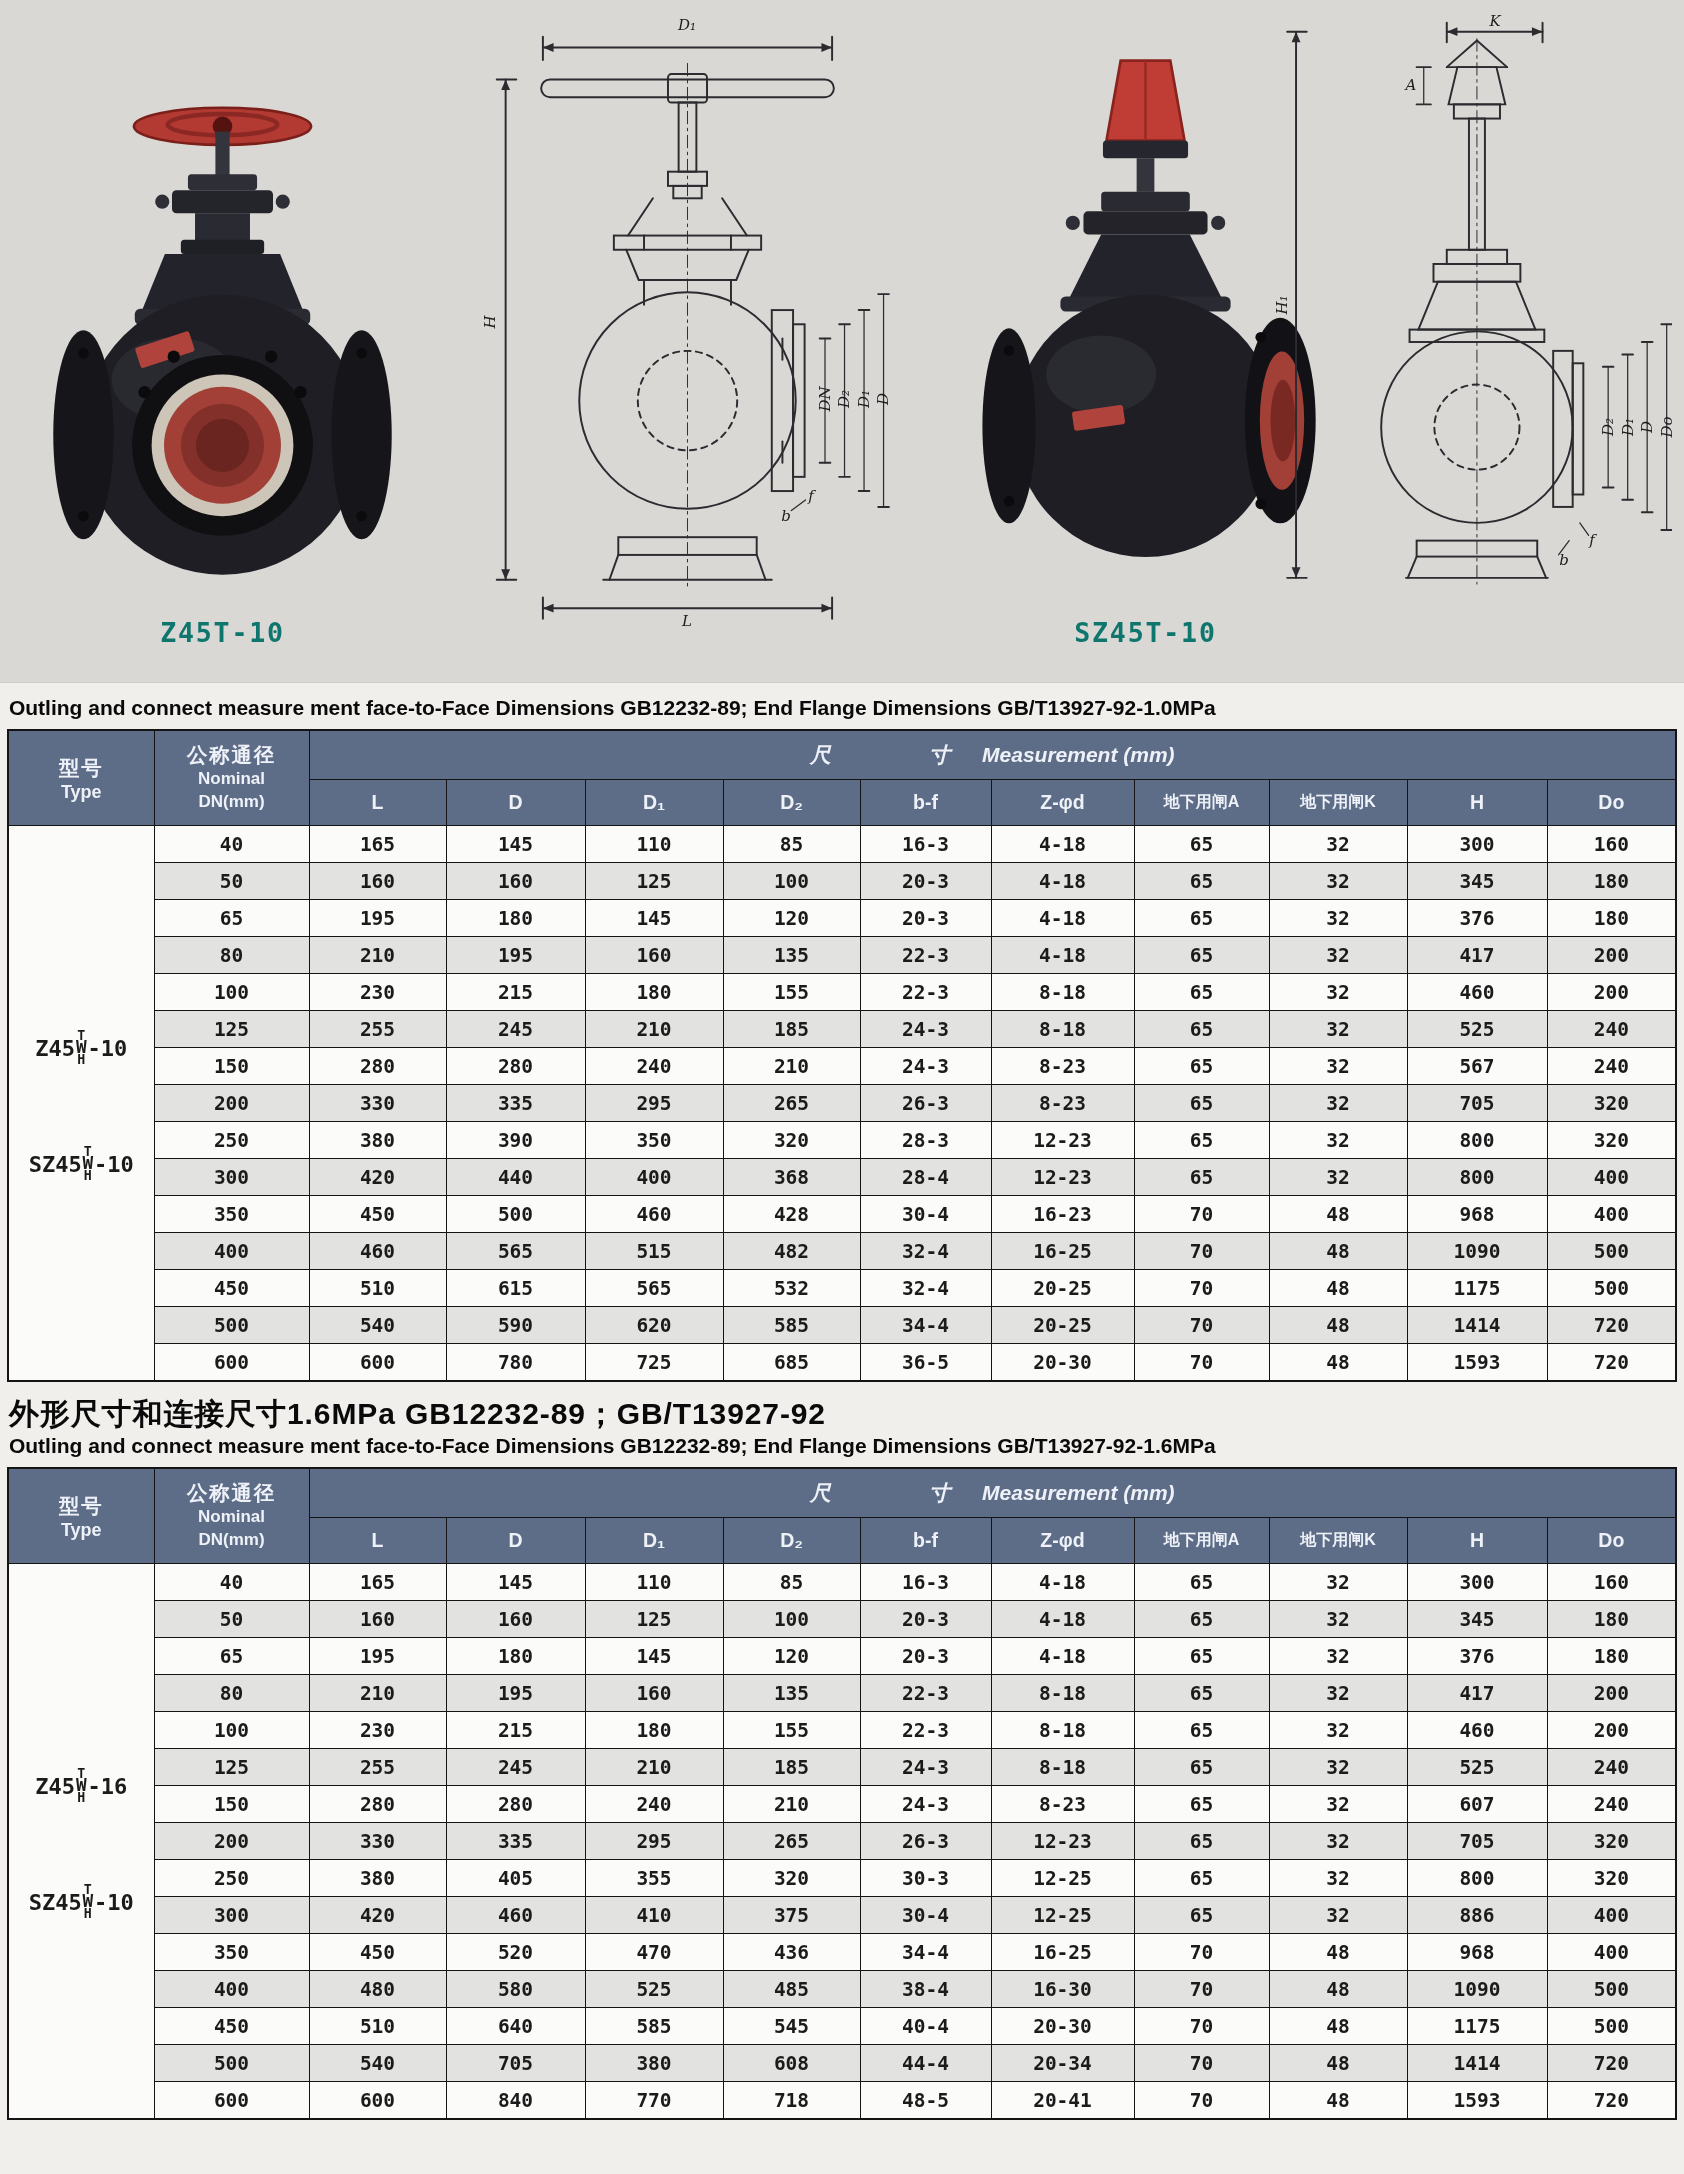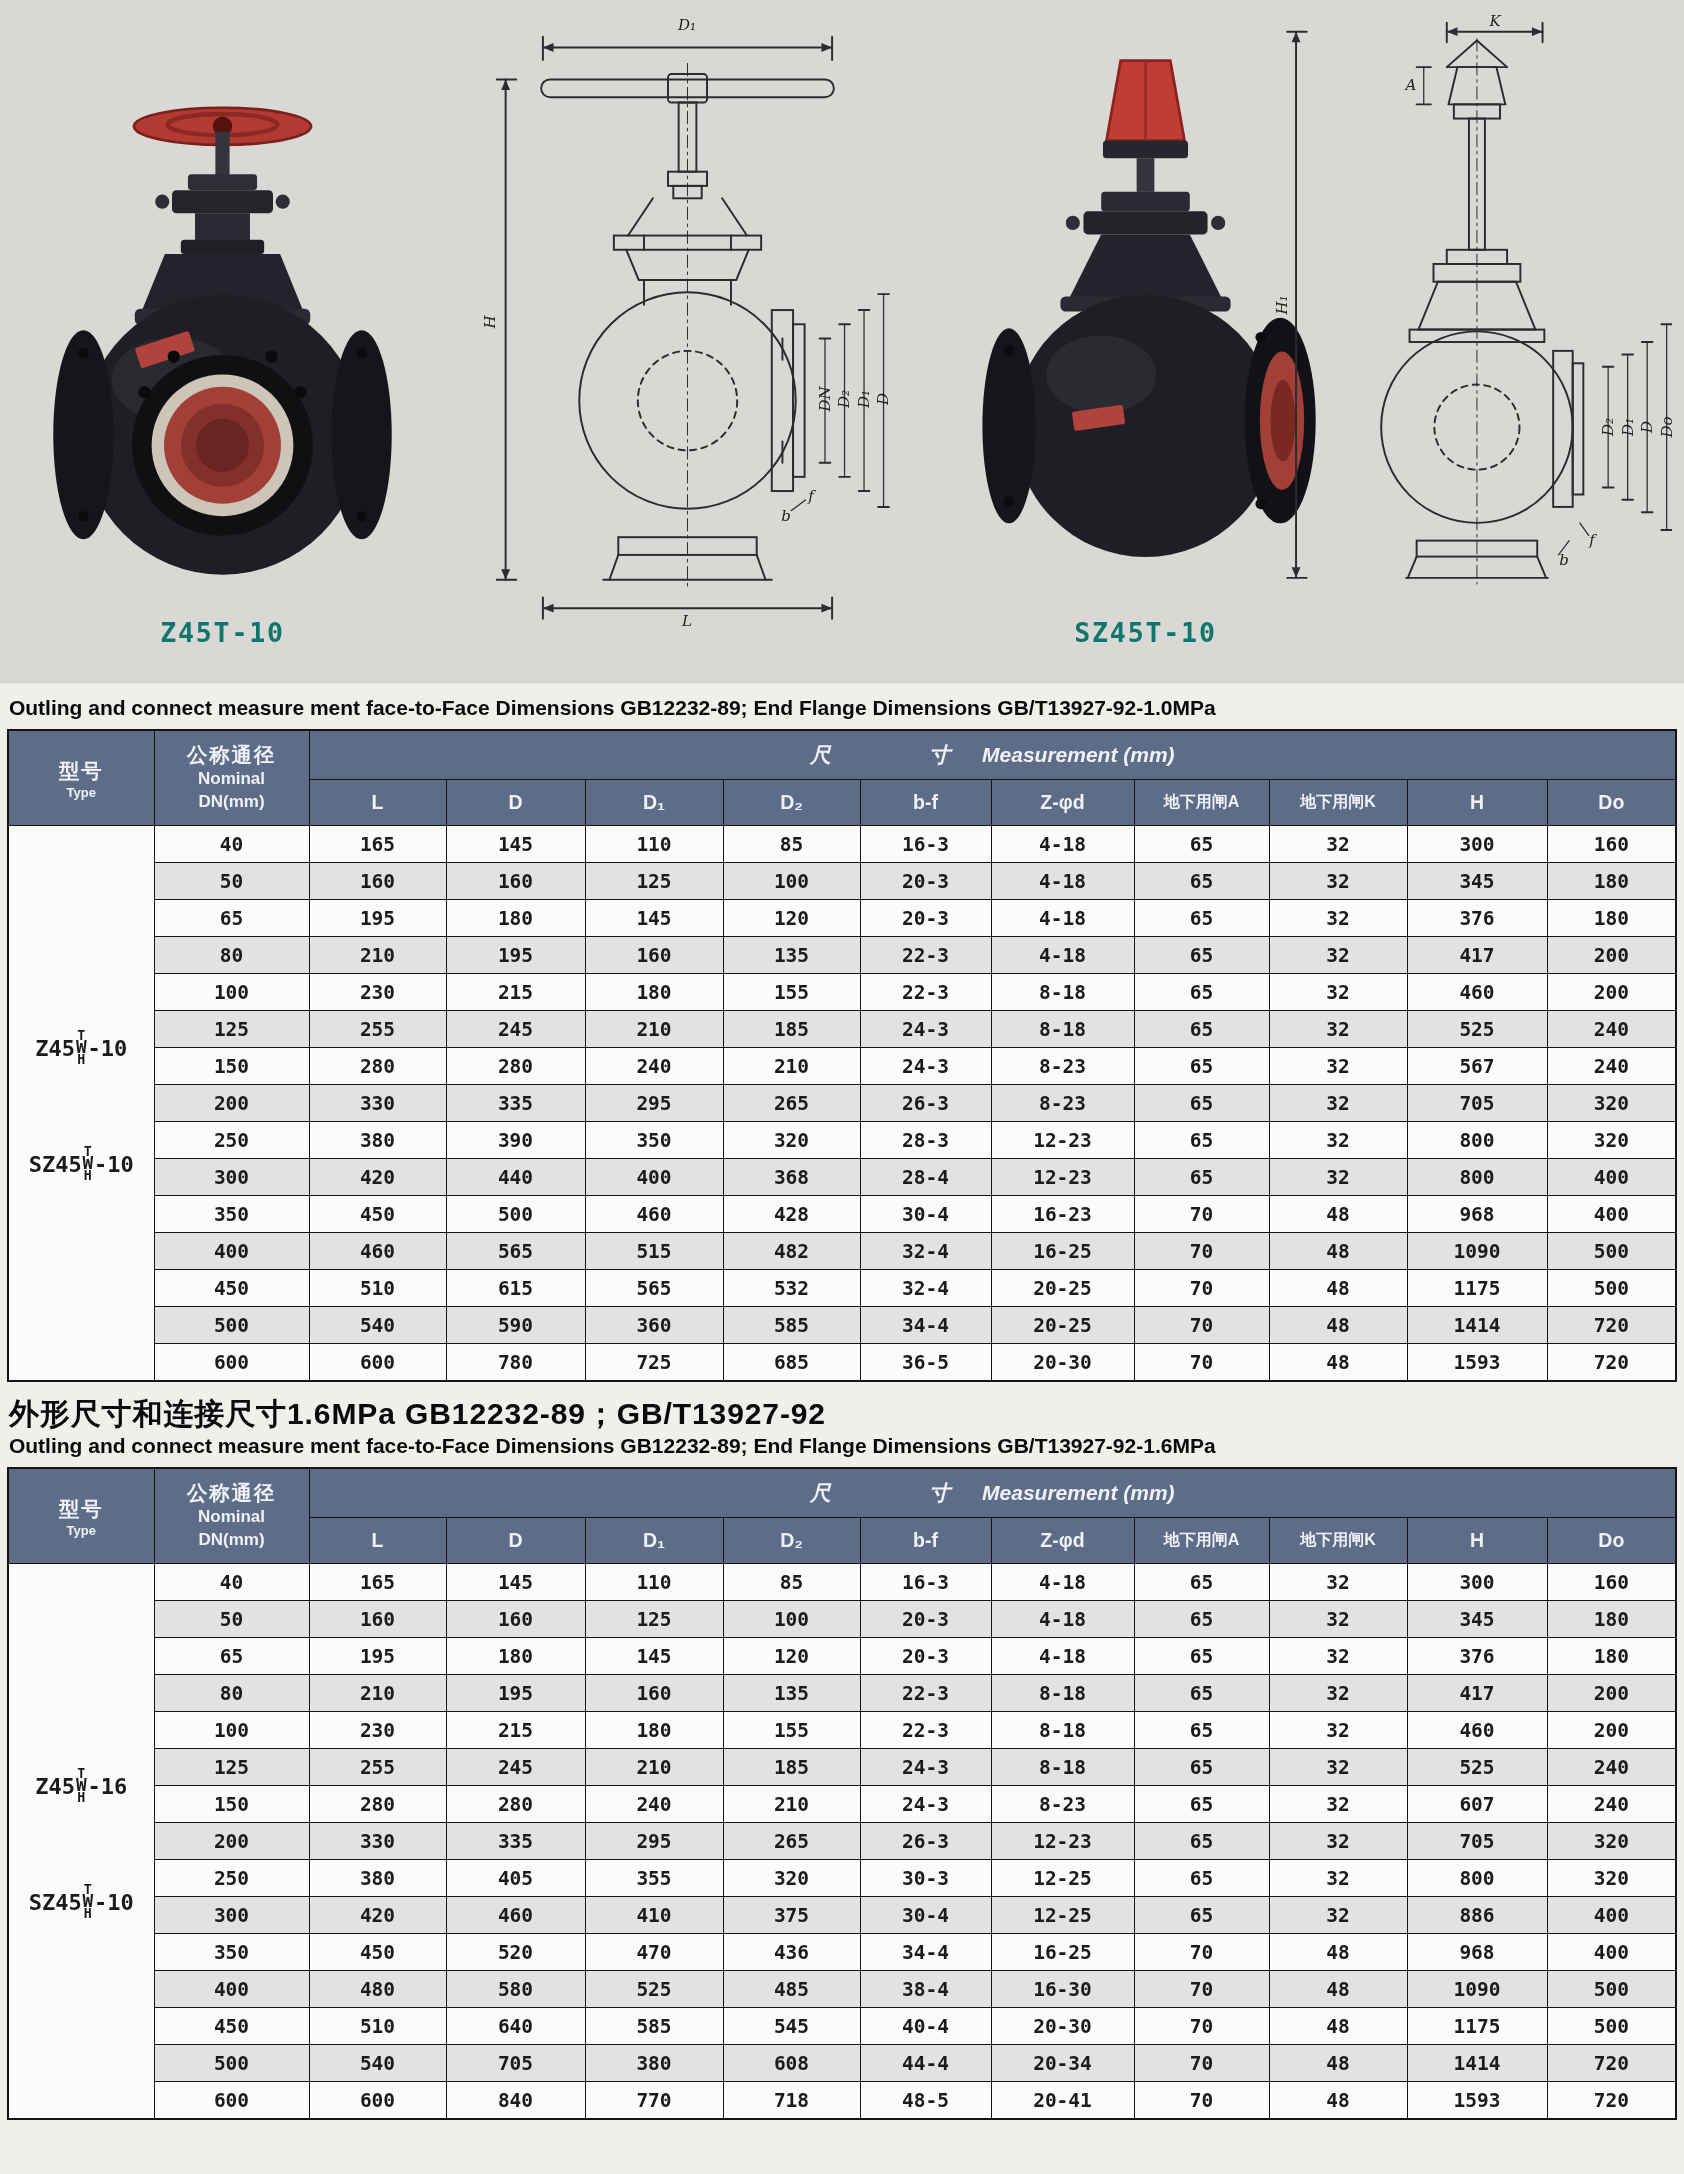--- a/index.html
+++ b/index.html
@@ -19,21 +19,21 @@
   .t-zh { font-size: 30px; font-weight: 900; letter-spacing: 0.9px; line-height: 39px; color: #0a0a0a; }
   .t-en { font-size: 21px; font-weight: 700; line-height: 26.6px; color: #0a0a0a; letter-spacing: 0px; }
 
   
   table.dims-table { border-collapse: collapse; table-layout: fixed; margin: 0 7px; width: 1670px; border: 2.7px solid #141414; background: #fbfbfa; }
   .dims-table th, .dims-table td { border: 1.4px solid #141414; text-align: center; vertical-align: middle; overflow: hidden; }
   .dims-table thead th { background: #5e6d87; color: #eef2f8; }
   .dims-table thead tr.hr1 th { height: 50px; }
   .dims-table thead tr.hr2 th { height: 46px; font-size: 19.5px; font-weight: 700; }
   .h-type .zh, .h-dn .zh { font-size: 20.4px; font-weight: 700; letter-spacing: 1.8px; }
-  .h-type .en { font-size: 13px; font-weight: 700; }
+  .h-type .en { font-size: 18px; font-weight: 700; }
   .h-dn div { line-height: 23px; font-size: 17px; font-weight: 700; }
   .h-size { font-size: 21px; font-weight: 700; font-style: italic; }
   .h-size .gap1 { display: inline-block; width: 98px; }
   .h-size .gap2 { display: inline-block; width: 32px; }
   .h-small { font-size: 16px !important; letter-spacing: 0; }
   .dims-table tbody td { height: 37px; font-family: "DejaVu Sans Mono", monospace; font-size: 19.5px; font-weight: 700; color: #1b1b1b; }
   .dims-table tbody tr:nth-child(even) td { background: #e2e2e0; }
   td.type-cell { background: #fbfbfa !important; position: relative; font-family: "DejaVu Sans Mono", monospace; }
   .model { position: absolute; left: 50%; transform: translate(-50%, -50%); display: inline-flex; align-items: center; white-space: nowrap; font-size: 22px; font-weight: 700; }
   .model.m0 { top: 40%; }
@@ -470,21 +470,21 @@
             <td>20-25</td>
             <td>70</td>
             <td>48</td>
             <td>1175</td>
             <td>500</td>
           </tr>
           <tr>
             <td>500</td>
             <td>540</td>
             <td>590</td>
-            <td>360</td>
+            <td>620</td>
             <td>585</td>
             <td>34-4</td>
             <td>20-25</td>
             <td>70</td>
             <td>48</td>
             <td>1414</td>
             <td>720</td>
           </tr>
           <tr>
             <td>600</td>

